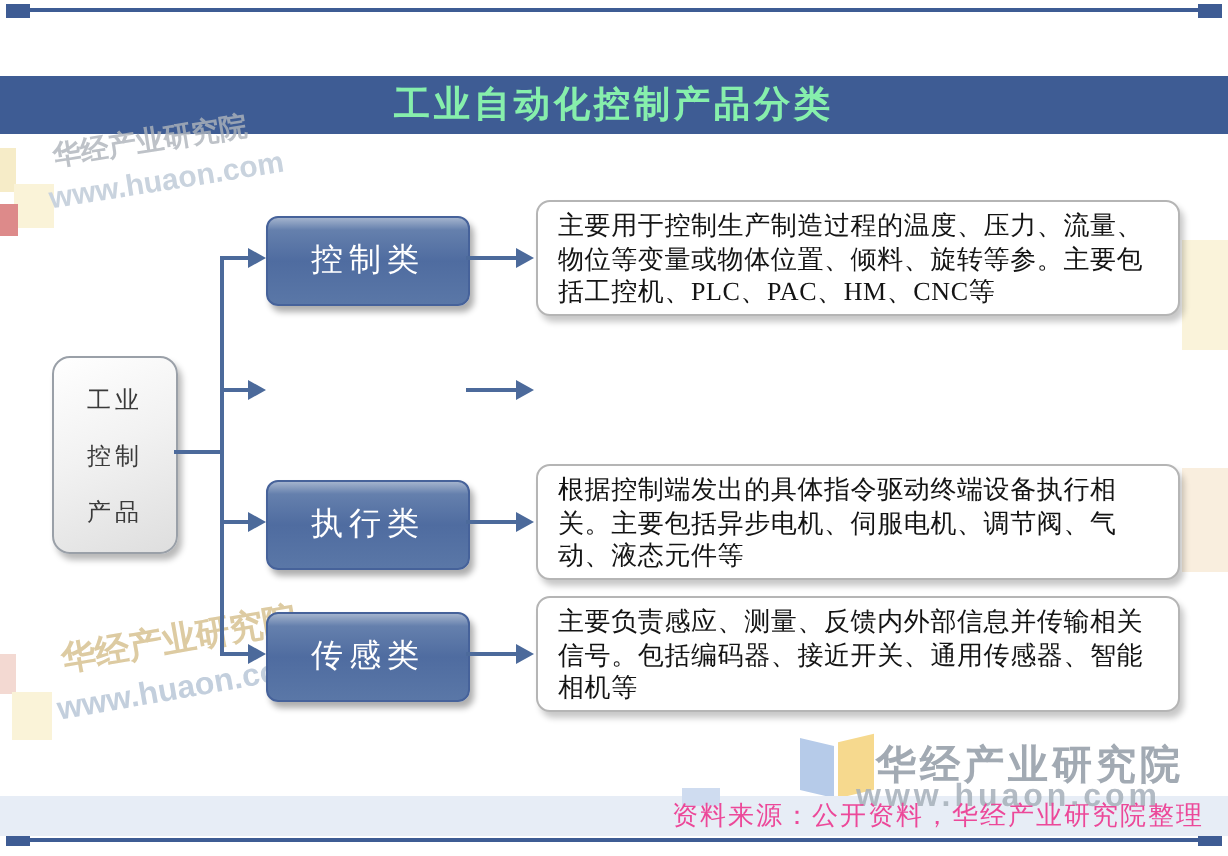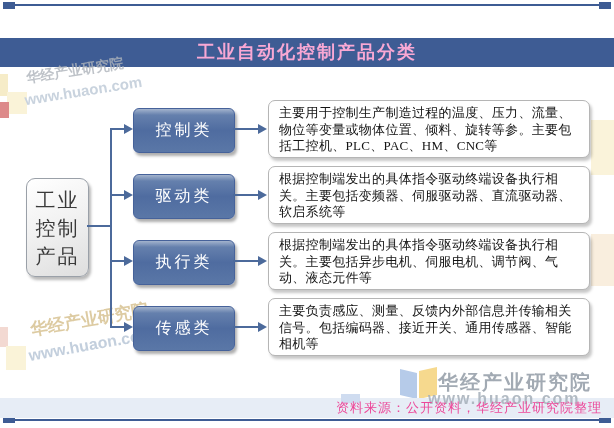--- a/index.html
+++ b/index.html
@@ -19,38 +19,38 @@
            color:#2b4a8b;letter-spacing:1px;}
   .book{position:absolute;}
   .book .pg{position:absolute;top:0;}
   
   .book-hdr{left:13px;top:16px;width:20px;height:15px;}
   .book-hdr .pl{left:0;width:9px;height:14px;background:#2d4c8c;transform:skewY(14deg);}
   .book-hdr .pr{left:10px;width:9px;height:14px;background:#2d4c8c;transform:skewY(-14deg);}
 
   
   .titlebar{position:absolute;left:0;top:38px;width:614px;height:29px;background:#3e5c94;}
-  .titlebar span{display:block;text-align:center;line-height:29px;color:#f9a8d4;
+  .titlebar span{display:block;text-align:center;line-height:29px;color:#86efac;
                  font-size:18px;font-weight:bold;letter-spacing:2px;}
 
   
   .wm{position:absolute;font-weight:bold;white-space:nowrap;pointer-events:none;}
   .wm-org-top{left:26px;top:62px;font-size:14px;color:#aeb4bb;transform:rotate(-9deg);opacity:.8;}
   .wm-url-top{left:24px;top:82px;font-size:15px;color:#c9d3de;transform:rotate(-9deg);}
   .wm-org-bot{left:30px;top:308px;font-size:17px;color:#ddcba2;transform:rotate(-10deg);}
   .wm-url-bot{left:28px;top:336px;font-size:16px;color:#c3cfdd;transform:rotate(-10deg);}
   .wm-url-footer{left:428px;top:390px;font-size:16px;color:#a6b0ba;letter-spacing:2px;z-index:3;opacity:.85;}
   .sq{position:absolute;pointer-events:none;}
 
   
   .rootbox{position:absolute;left:26px;top:178px;width:61px;height:97px;border-radius:9px;
            background:linear-gradient(155deg,#ffffff 0%,#f2f2f2 45%,#dedede 100%);
            border:1px solid #9aa0a8;box-shadow:2px 3px 3px rgba(0,0,0,.28);
            display:flex;flex-direction:column;justify-content:center;align-items:center;}
-  .rootbox span{font-size:20px;color:#3a3a3a;line-height:28px;letter-spacing:2px;}
+  .rootbox span{font-size:12px;color:#3a3a3a;line-height:28px;letter-spacing:2px;}
 
   .line{position:absolute;background:#4c6a9b;}
   .arrow-r{position:absolute;width:0;height:0;border-top:5px solid transparent;
            border-bottom:5px solid transparent;border-left:9px solid #4c6a9b;}
 
   .catbox{position:absolute;left:133px;width:100px;height:43px;border-radius:6px;
           background:linear-gradient(180deg,#a3b3cd 0%,#6580ad 14%,#4f6ca0 50%,#5a77a7 100%);
           border:1px solid #46629a;box-shadow:2px 3px 3px rgba(0,0,0,.32);
           display:flex;align-items:center;justify-content:center;}
   .catbox span{color:#ffffff;font-size:16px;letter-spacing:3px;}
@@ -116,44 +116,38 @@
   <div class="line" style="left:112px;top:194px;width:13px;height:2px;"></div>
   <div class="arrow-r" style="left:124px;top:190px;"></div>
   <div class="line" style="left:112px;top:260px;width:13px;height:2px;"></div>
   <div class="arrow-r" style="left:124px;top:256px;"></div>
   <div class="line" style="left:112px;top:326px;width:13px;height:2px;"></div>
   <div class="arrow-r" style="left:124px;top:322px;"></div>
 
   <div class="catbox" style="top:108px;">
     <span>控制类</span>
   </div>
-  <div class="catbox" style="top:174px;">
-    <span>驱动类</span>
-  </div>
   <div class="catbox" style="top:240px;">
     <span>执行类</span>
   </div>
   <div class="catbox" style="top:306px;">
     <span>传感类</span>
   </div>
 
   <div class="line" style="left:233px;top:128px;width:26px;height:2px;"></div>
   <div class="arrow-r" style="left:258px;top:124px;"></div>
   <div class="line" style="left:233px;top:194px;width:26px;height:2px;"></div>
   <div class="arrow-r" style="left:258px;top:190px;"></div>
   <div class="line" style="left:233px;top:260px;width:26px;height:2px;"></div>
   <div class="arrow-r" style="left:258px;top:256px;"></div>
   <div class="line" style="left:233px;top:326px;width:26px;height:2px;"></div>
   <div class="arrow-r" style="left:258px;top:322px;"></div>
 
   <div class="descbox" style="top:100px;font-family:Liberation Serif, serif;">
     <p>主要用于控制生产制造过程的温度、压力、流量、物位等变量或物体位置、倾料、旋转等参。主要包括工控机、PLC、PAC、HM、CNC等</p>
-  </div>
-  <div class="descbox" style="top:166px;">
-    <p>根据控制端发出的具体指令驱动终端设备执行相关。主要包括变频器、伺服驱动器、直流驱动器、软启系统等</p>
   </div>
   <div class="descbox" style="top:298px;">
     <p>主要负责感应、测量、反馈内外部信息并传输相关信号。包括编码器、接近开关、通用传感器、智能相机等</p>
   </div>
   <div class="descbox" style="top:232px;">
     <p>根据控制端发出的具体指令驱动终端设备执行相关。主要包括异步电机、伺服电机、调节阀、气动、液态元件等</p>
   </div>
 
   <div class="book book-ftr">
     <div class="pg pl"></div>

